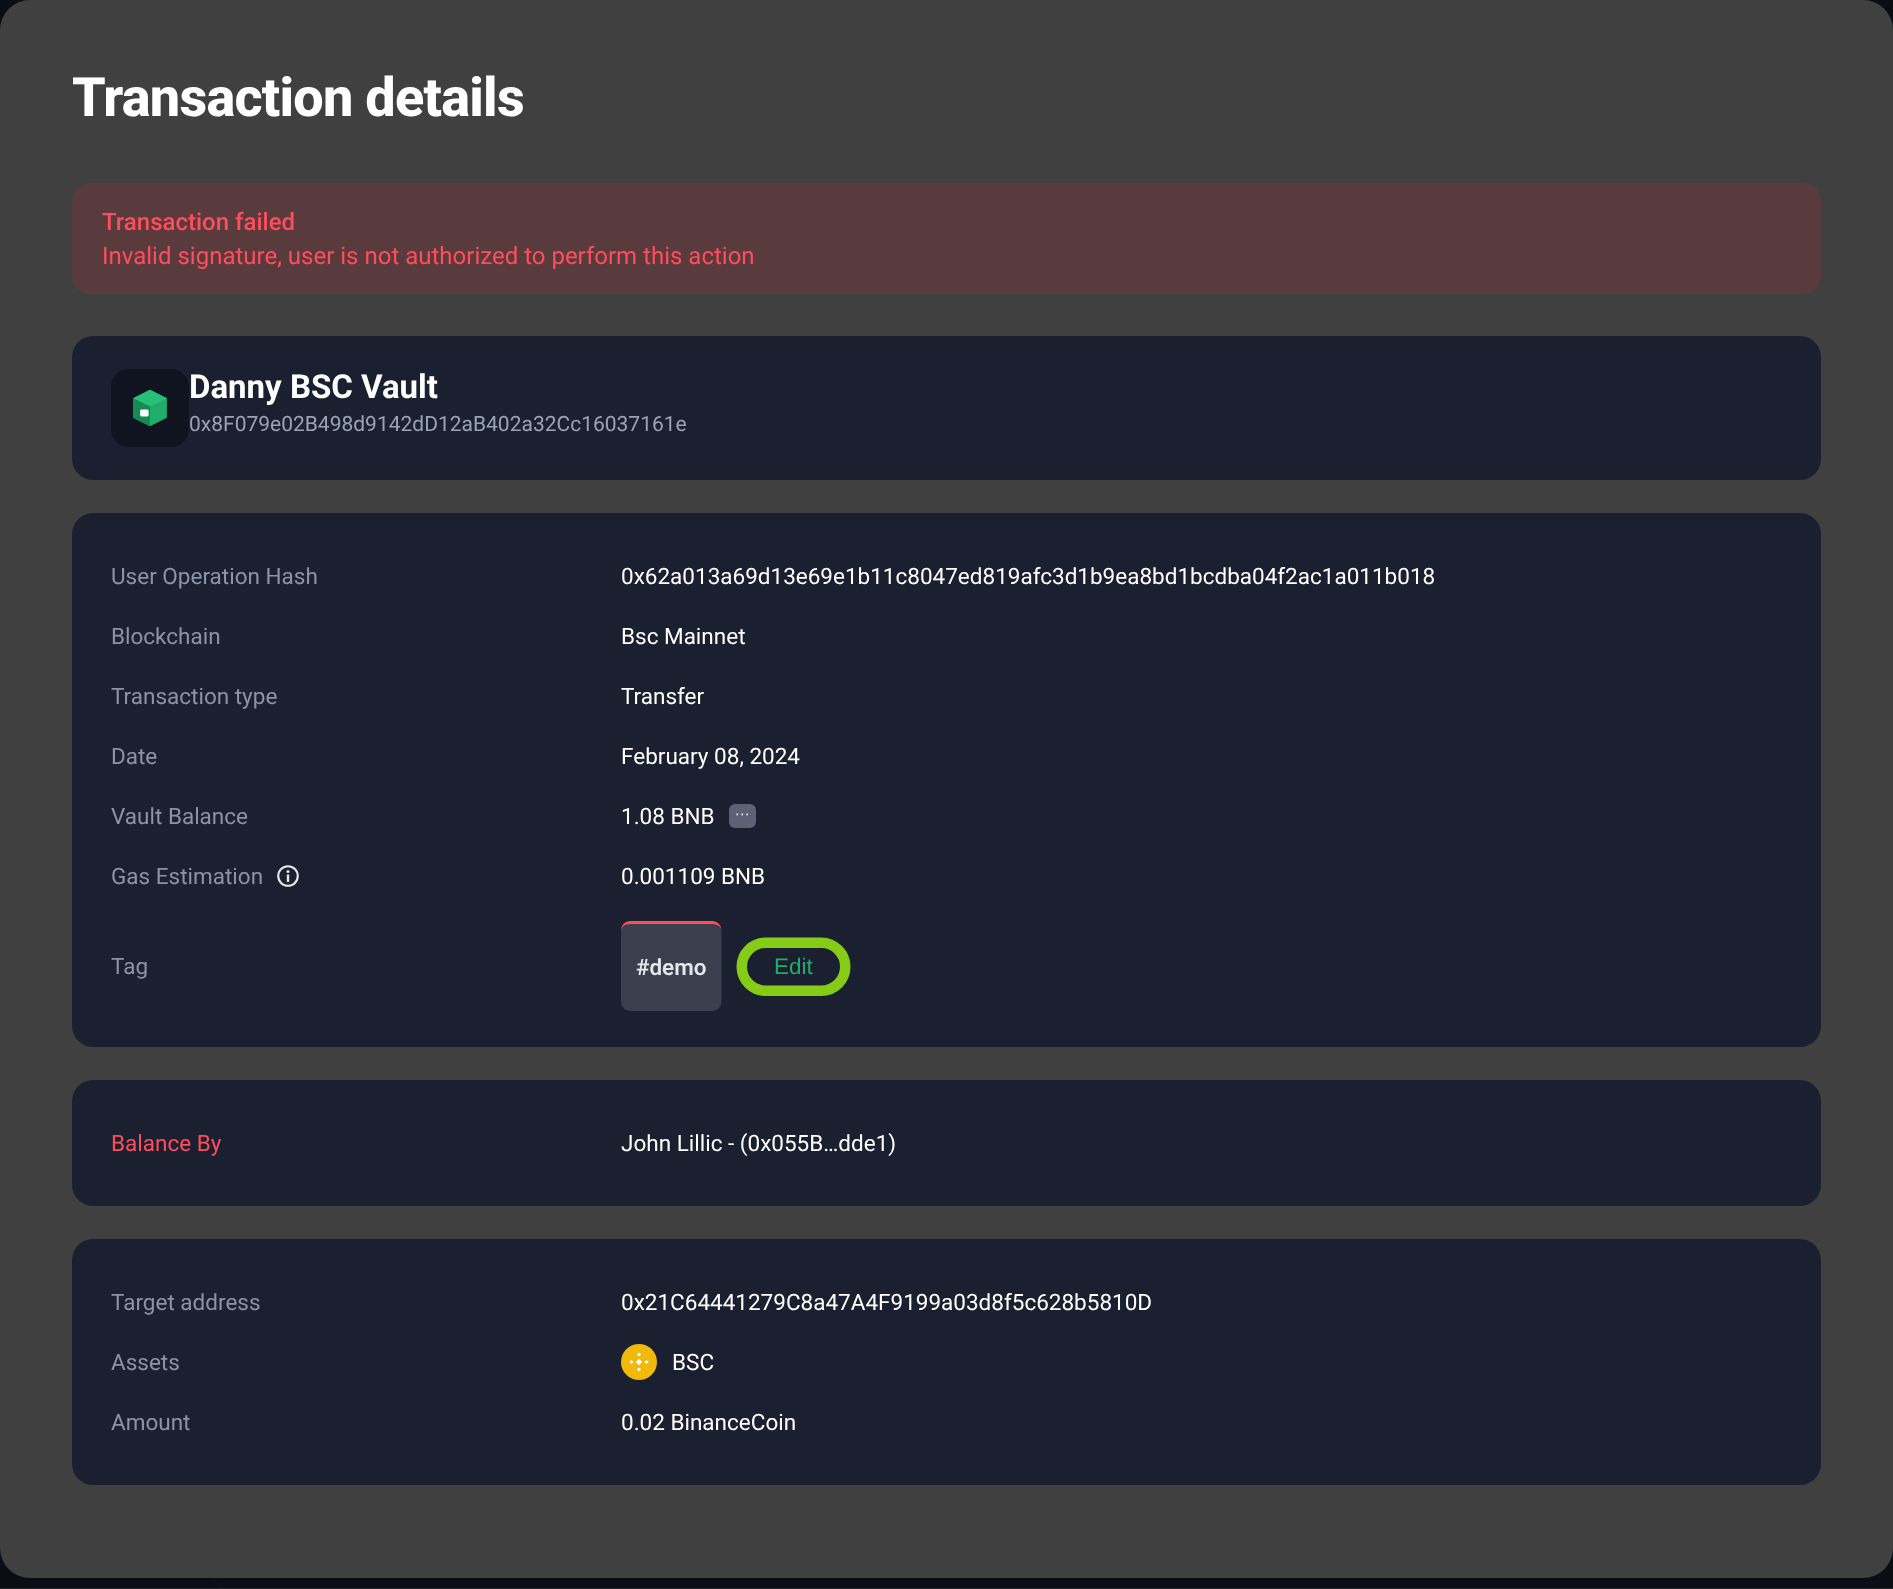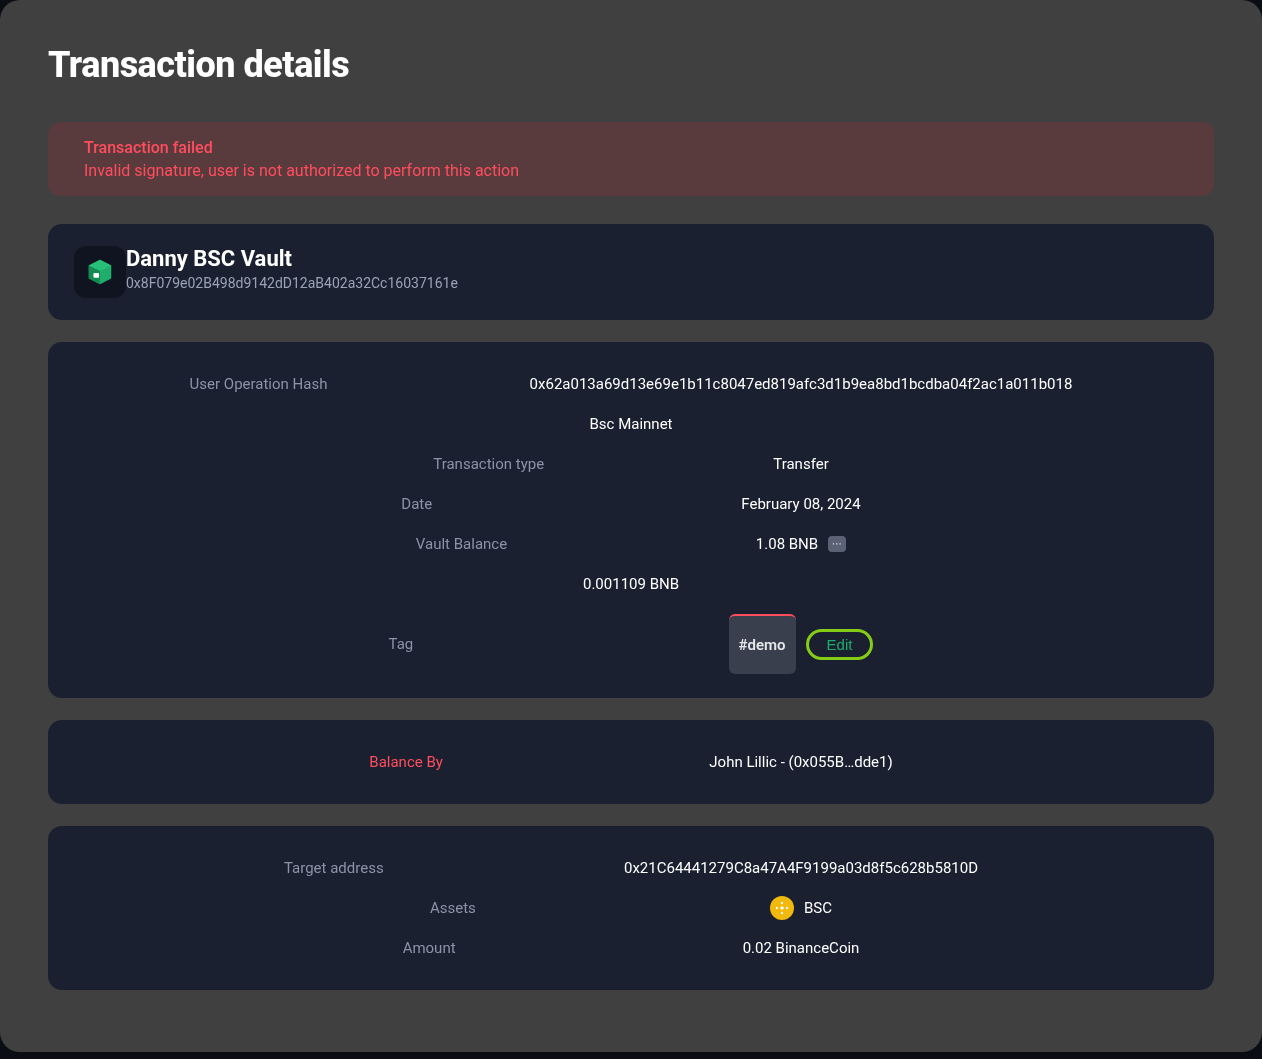--- a/index.html
+++ b/index.html
@@ -29,21 +29,21 @@
 .page-title {
   font-size: 36px;
   font-weight: 800;
   color: #ffffff;
   margin-bottom: 36px;
   letter-spacing: -0.5px;
 }
 .alert {
   background: rgba(180, 40, 50, 0.22);
   border-radius: 12px;
-  padding: 16px 36px;
+  padding: 16px 20px;
   margin-bottom: 28px;
 }
 .alert-title {
   color: #ff4d5e;
   font-size: 16px;
   font-weight: 500;
   margin-bottom: 4px;
 }
 .alert-msg {
   color: #ff4d5e;
@@ -78,21 +78,20 @@
 }
 .vault-addr {
   font-size: 14px;
   color: #9aa3b5;
 }
 .detail-row {
   display: flex;
   align-items: center;
   min-height: 40px;
   padding: 2px 0;
-  justify-content: center;
 }
 .detail-label {
   width: 340px;
   color: #8b93a6;
   font-size: 15px;
   display: flex;
   align-items: center;
   gap: 8px;
 }
 .detail-value {
@@ -126,21 +125,21 @@
 .tag-chip {
   background: #3a3f4d;
   border-top: 2px solid #ff4d5e;
   border-radius: 6px;
   padding: 20px 10px;
   color: #e5e7eb;
   font-size: 15px;
   font-weight: 600;
 }
 .edit-btn {
-  border: 3px solid #84cc16;
+  border: 7px solid #84cc16;
   background: transparent;
   color: #1ead6a;
   border-radius: 999px;
   padding: 4px 18px;
   font-size: 15px;
   cursor: pointer;
 }
 .signed-label { color: #ff4d5e; }
 .asset-icon {
   width: 24px;
@@ -193,38 +192,49 @@
       <div class="vault-addr">0x8F079e02B498d9142dD12aB402a32Cc16037161e</div>
     </div>
   </div>
 
   <div class="card">
     <div class="detail-row">
       <div class="detail-label">User Operation Hash</div>
       <div class="detail-value">0x62a013a69d13e69e1b11c8047ed819afc3d1b9ea8bd1bcdba04f2ac1a011b018</div>
     </div>
     <div class="detail-row">
+      <div class="detail-label">Blockchain</div>
       <div class="detail-value">Bsc Mainnet</div>
     </div>
     <div class="detail-row">
       <div class="detail-label">Transaction type</div>
       <div class="detail-value">Transfer</div>
     </div>
     <div class="detail-row">
       <div class="detail-label">Date</div>
       <div class="detail-value">February 08, 2024</div>
     </div>
     <div class="detail-row">
       <div class="detail-label">Vault Balance</div>
       <div class="detail-value">
         <span>1.08 BNB</span>
         <span class="more-chip">⋯</span>
       </div>
     </div>
     <div class="detail-row">
+      <div class="detail-label">
+        <span>Gas Estimation</span>
+        <span class="info-icon">
+          <svg viewBox="0 0 16 16">
+              <circle cx="8" cy="8" r="6.5" fill="none" stroke="#e5e7eb" stroke-width="1.4"></circle>
+              <circle cx="8" cy="5" r="1" fill="#e5e7eb"></circle>
+              <rect x="7.2" y="7" width="1.6" height="5" fill="#e5e7eb"></rect>
+            </svg>
+        </span>
+      </div>
       <div class="detail-value">0.001109 BNB</div>
     </div>
     <div class="detail-row" style="margin-top:8px">
       <div class="detail-label">Tag</div>
       <div class="detail-value">
         <span class="tag-chip">#demo</span>
         <button class="edit-btn">Edit</button>
       </div>
     </div>
   </div>

